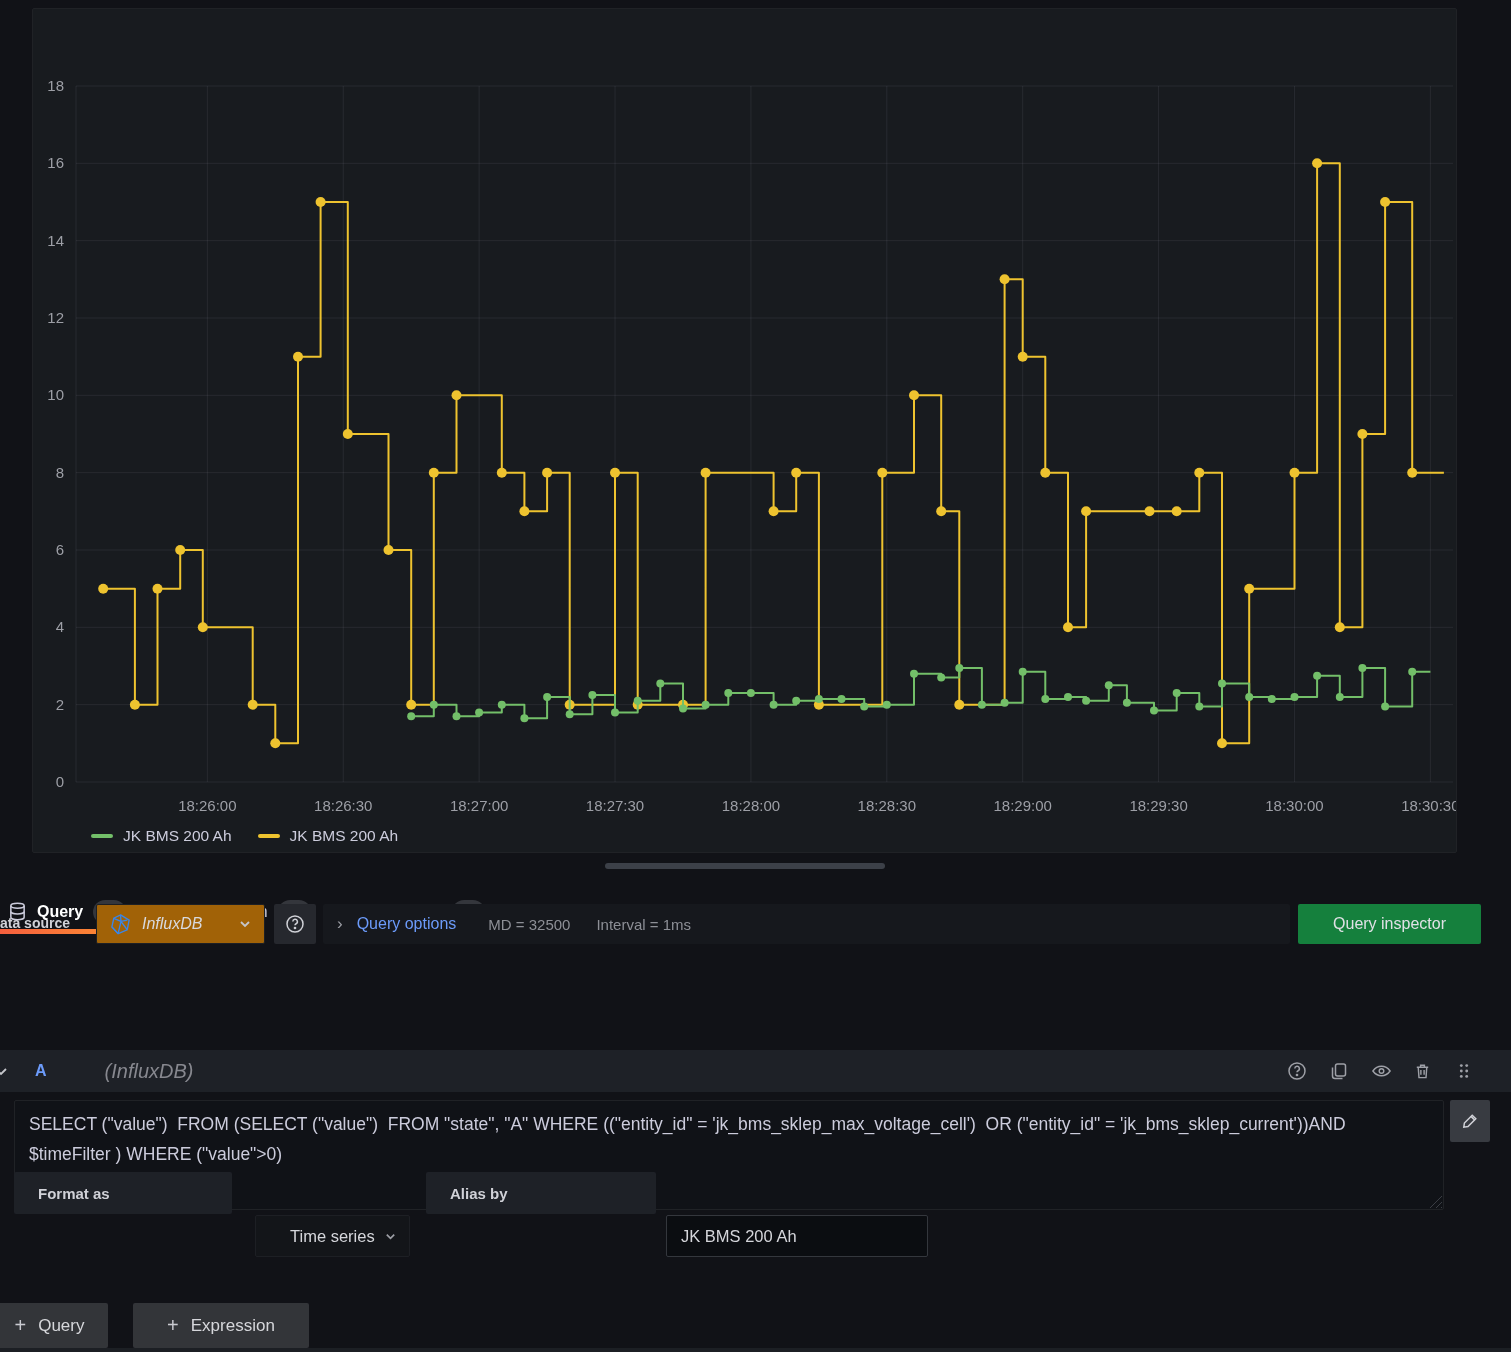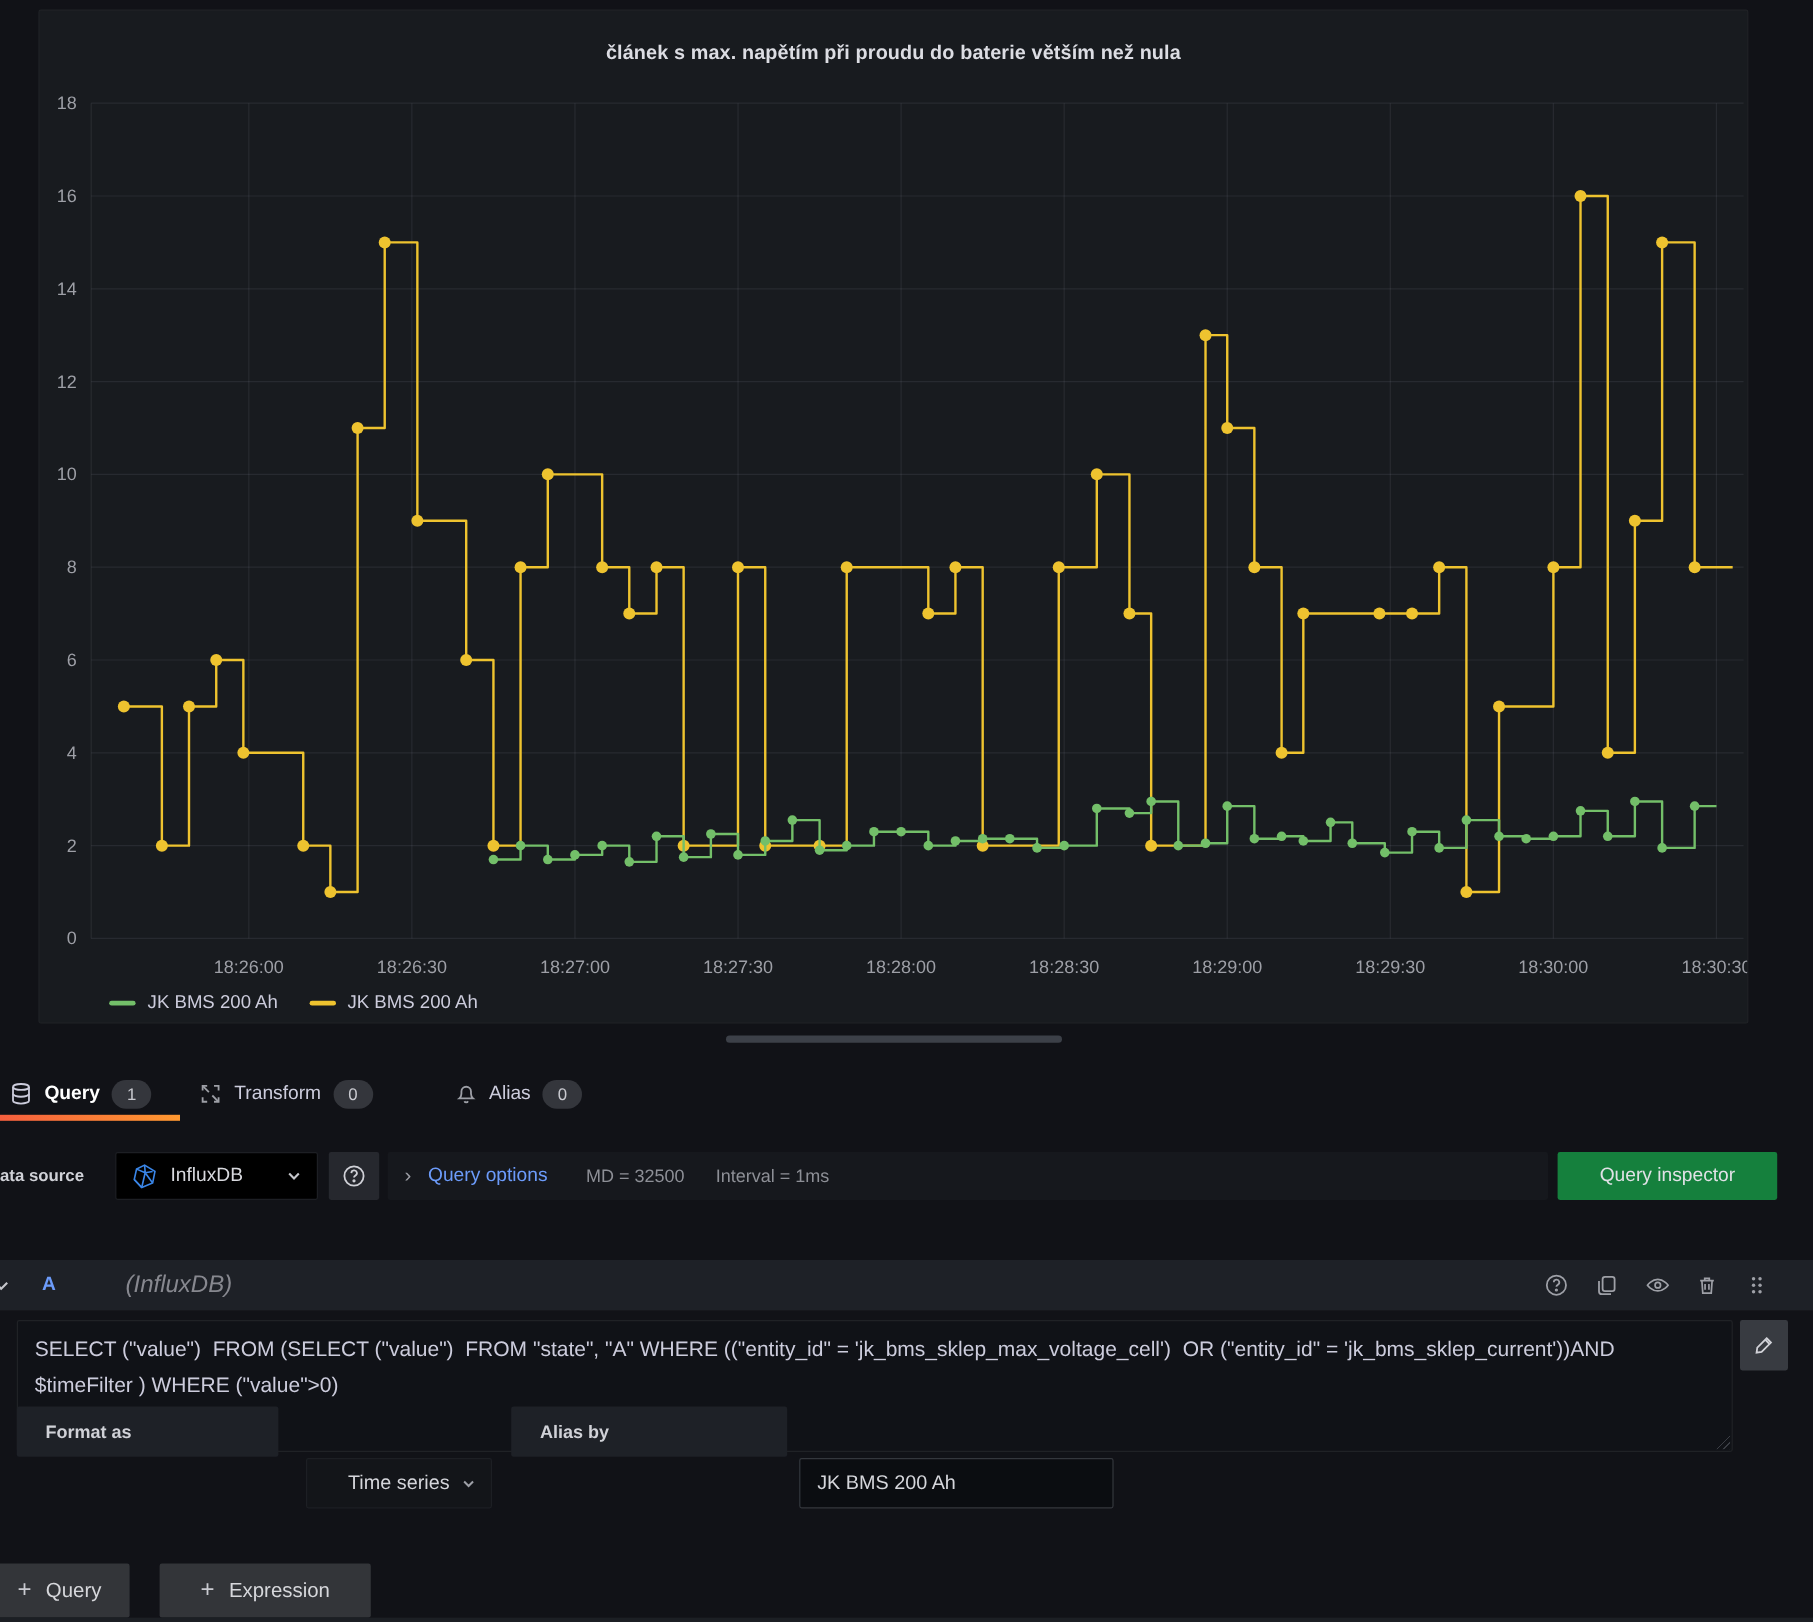--- a/index.html
+++ b/index.html
@@ -32,25 +32,25 @@
   .tab.active .ticon { color:#ccccdc; }
   .tab-label { font-size:16px; color:#ccccdc; }
   .tab.active .tab-label { color:#ffffff; font-weight:bold; }
   .tab-badge { min-width:33px; height:24px; border-radius:12px; background:#34363c;
     color:#c9cad0; font-size:14px; display:flex; align-items:center; justify-content:center;
     padding:0 10px; }
   #tab-underline { left:0; top:929px; width:150px; height:5px;
     background:linear-gradient(90deg,#f55f3e,#ff9830); }
 
   
-  #ds-row { left:0; top:958px; width:1511px; height:46px; }
+  #ds-row { left:0; top:902px; width:1511px; height:46px; }
   #ds-label { left:0; top:13px; font-size:14px; font-weight:bold; color:#d0d1d7; }
-  #ds-picker { left:96px; top:2px; width:169px; height:40px; background:#000000;
+  #ds-picker { left:96px; top:2px; width:169px; height:40px; background:#a16207;
     border:1px solid #1d1f24; border-radius:2px; display:flex; align-items:center;
-    gap:10px; padding:0 12px; cursor:pointer; }
+    gap:10px; padding:0 12px; cursor:pointer;font-style:italic; }
   #ds-picker-name { font-size:16px; color:#d8d9de; flex:1; }
   #ds-help-btn { left:274px; top:2px; width:42px; height:40px; background:#26282e;
     border-radius:2px; display:flex; align-items:center; justify-content:center; cursor:pointer; }
   #qopt-bar { left:323px; top:2px; width:967px; height:40px; background:#16181d;
     border-radius:2px; display:flex; align-items:center; gap:0; padding:0 14px; cursor:pointer; }
   #qopt-chevron { color:#9d9fa6; font-size:17px; margin-right:14px; }
   #qopt-label { color:#6c9bfa; font-size:16px; font-weight:500; }
   #qopt-md { color:#8d8f96; font-size:15px; margin-left:32px; }
   #qopt-interval { color:#8d8f96; font-size:15px; margin-left:26px; }
   #inspector-btn { left:1298px; top:2px; width:183px; height:40px; background:#15803d;
@@ -100,21 +100,20 @@
   .plus-glyph { font-size:20px; font-weight:400; color:#c9cad0; }
   #bottom-strip { left:0; top:1348px; width:1511px; height:4px; background:#1c1f24; }
 
   .chev { display:inline-block; color:#c5c6cb; }
   svg.icon { display:block; }
 </style>
 </head>
 <body>
 
 <div id="panel" class="abs">
-  <div id="panel-title" class="abs">článek s max. napětím při proudu do baterie větším než nula</div>
 
   <svg id="chart-svg" class="abs" width="1425" height="845">
       <g>
         <line x1="43" x2="1420" y1="773" y2="773" class="gridline"></line>
         <line x1="43" x2="1420" y1="695.6666666666666" y2="695.6666666666666" class="gridline"></line>
         <line x1="43" x2="1420" y1="618.3333333333334" y2="618.3333333333334" class="gridline"></line>
         <line x1="43" x2="1420" y1="541" y2="541" class="gridline"></line>
         <line x1="43" x2="1420" y1="463.6666666666667" y2="463.6666666666667" class="gridline"></line>
         <line x1="43" x2="1420" y1="386.3333333333333" y2="386.3333333333333" class="gridline"></line>
         <line x1="43" x2="1420" y1="309" y2="309" class="gridline"></line>

